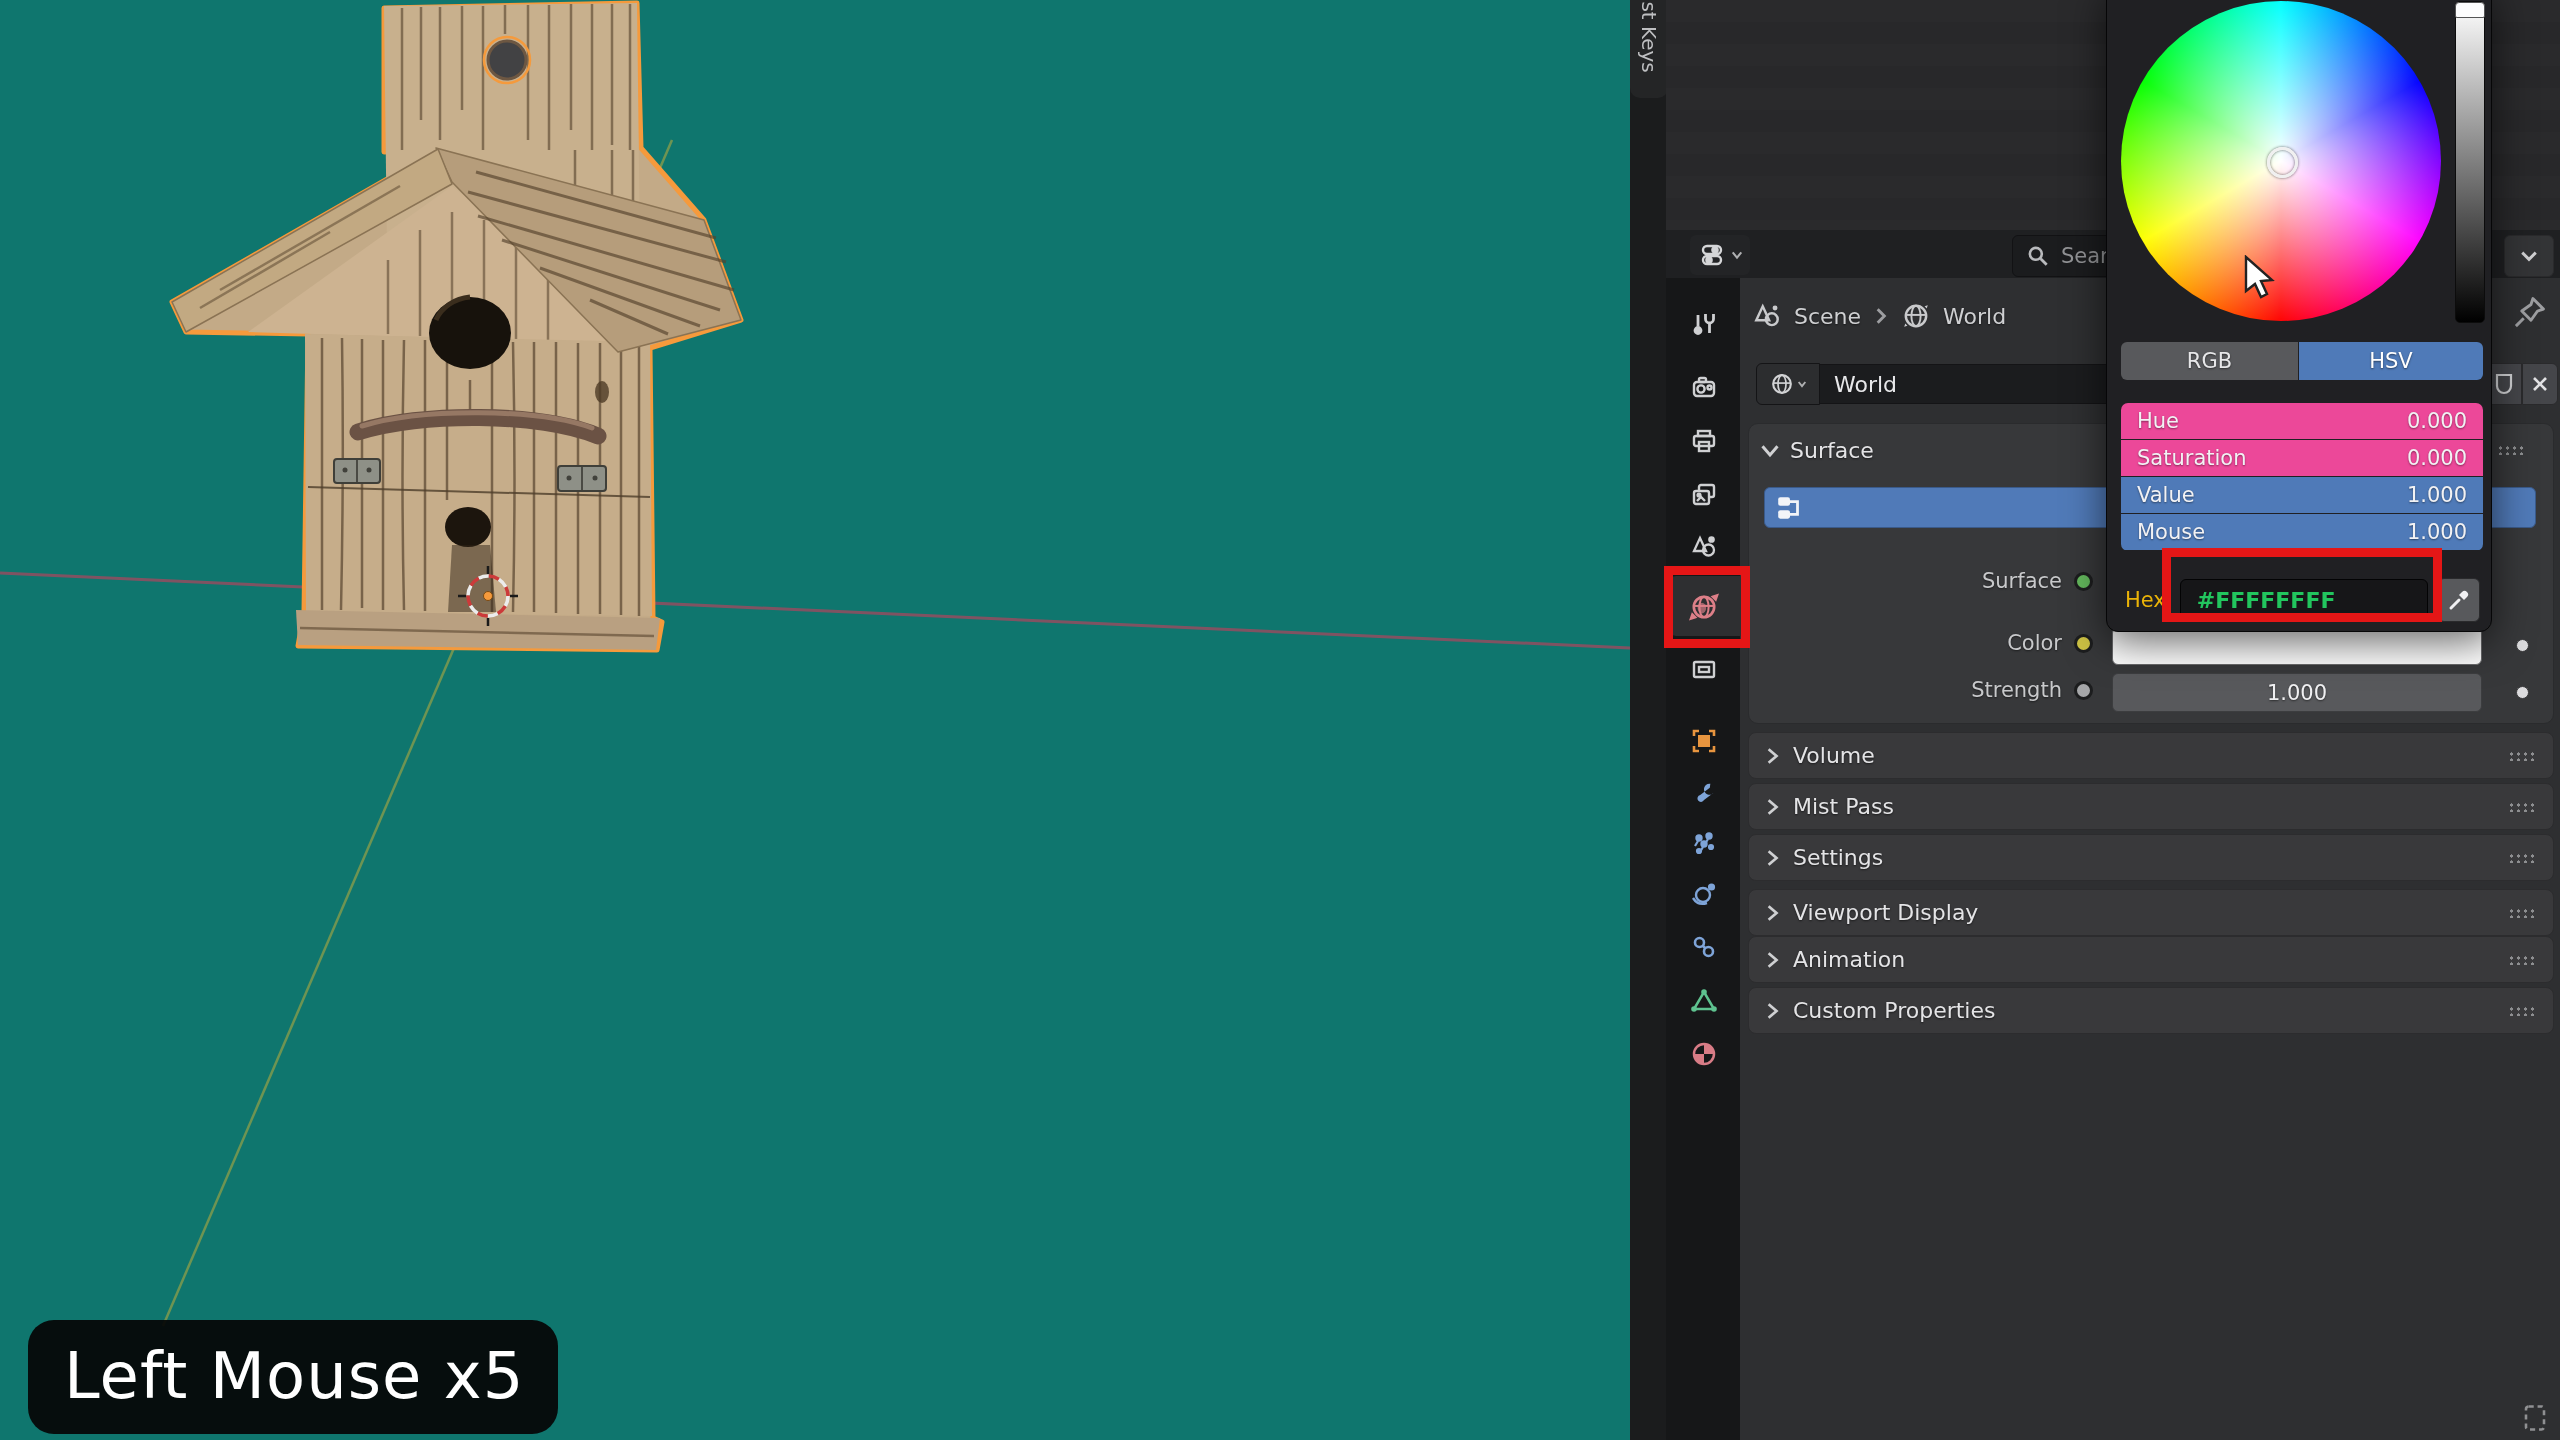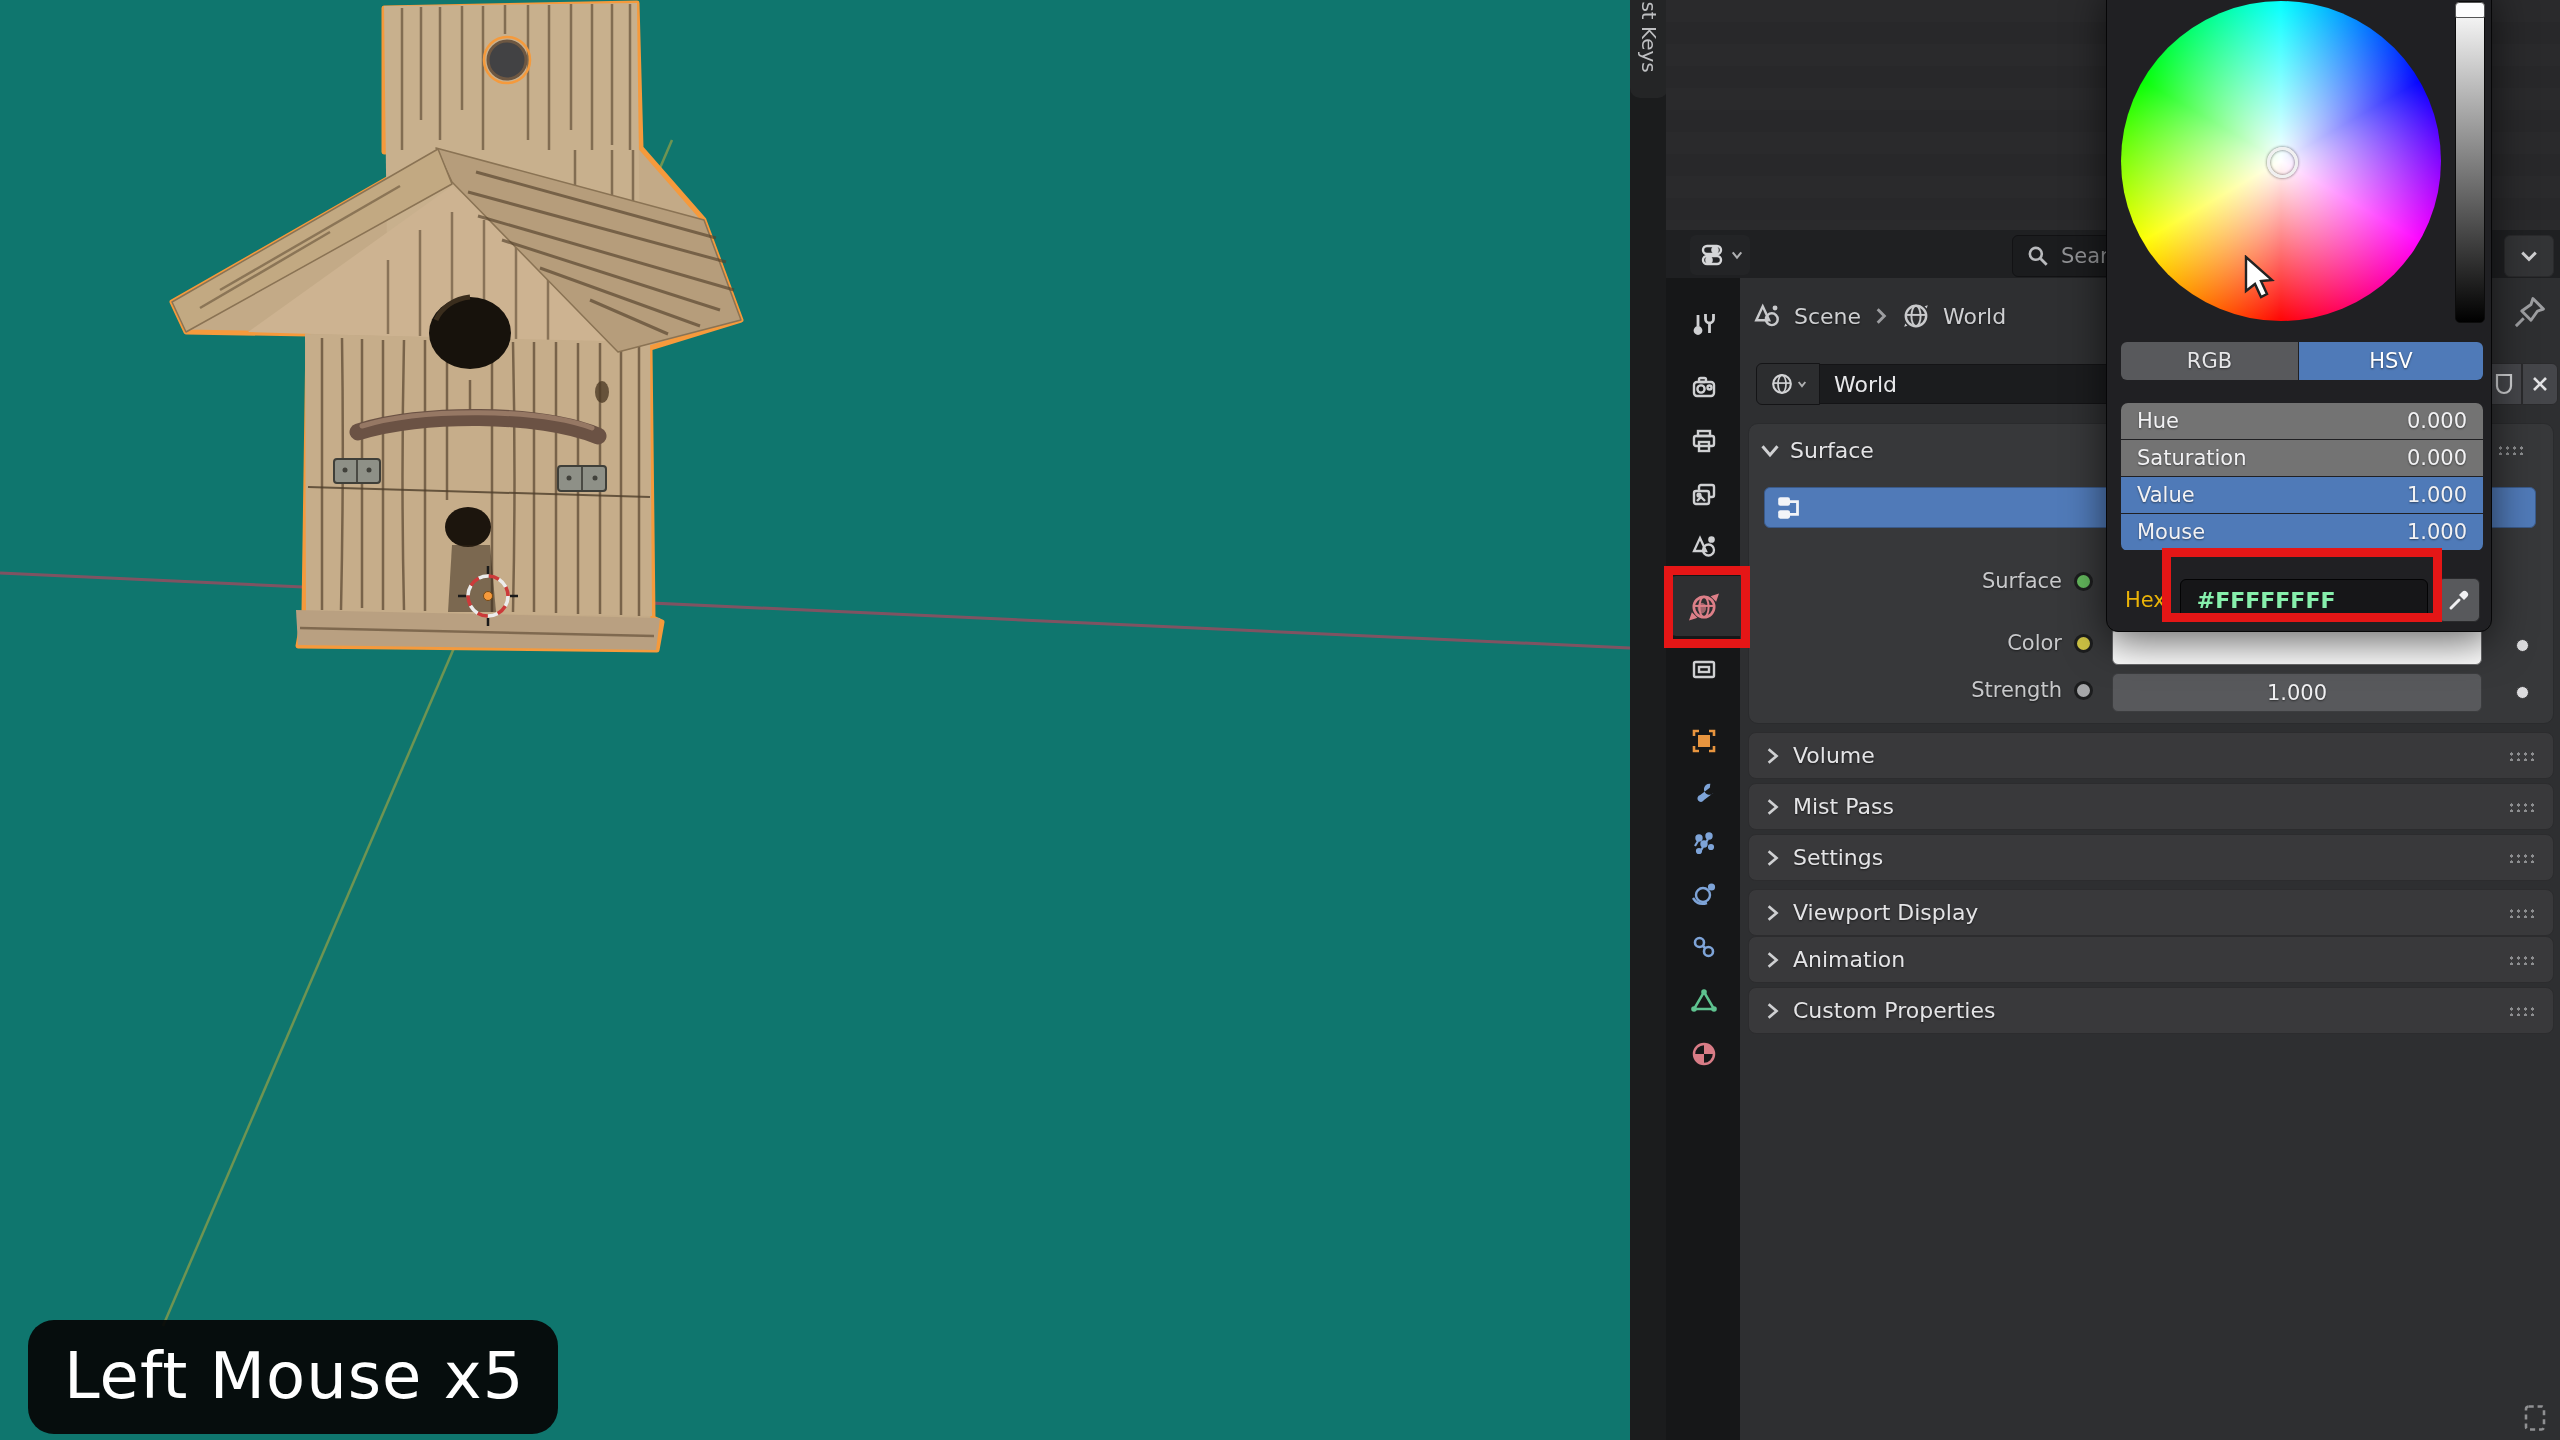--- a/index.html
+++ b/index.html
@@ -35,21 +35,21 @@
   .wheel-cursor{left:160px;top:162px;width:25px;height:25px;border-radius:50%;
     border:3px solid #f0f0f0;box-shadow:0 0 3px rgba(0,0,0,.6) inset,0 0 3px rgba(0,0,0,.6);}
   .vslider{left:348px;top:16px;width:28px;height:320px;border-radius:5px;border:1px solid #0c0c0c;
     background:linear-gradient(#ffffff,#000000);}
   .vhandle{left:-1px;top:0;width:28px;height:14px;background:#fdfdfd;border:1px solid #555;border-radius:4px 4px 2px 2px;}
   .mode-tab{top:357px;height:38px;display:flex;align-items:center;justify-content:center;
     font-size:21px;text-shadow:0 1px 2px rgba(0,0,0,.5);}
   .cp-rows{left:14px;top:418px;width:362px;border-radius:7px;overflow:hidden;}
   .cp-row{height:36px;display:flex;align-items:center;justify-content:space-between;
     padding:0 16px;font-size:21px;color:#f2f2f4;text-shadow:0 1px 2px rgba(0,0,0,.45);margin-bottom:1px;}
-  .cp-gray{background:#737373;}
+  .cp-gray{background:#ec4899;}
   .cp-blue{background:#4f7ab8;}
   
   .redbox{border:9px solid #e51616;box-sizing:border-box;background:transparent;}
   .screencast{left:28px;top:1320px;width:530px;height:114px;background:rgba(5,5,5,.93);border-radius:26px;
     color:#ffffff;font-size:64px;line-height:112px;padding-left:36px;box-sizing:border-box;letter-spacing:1px;}
   .lastkeys{left:1630px;top:0;width:38px;height:98px;background:#242526;border-radius:0 0 10px 10px;overflow:hidden;}
   .lastkeys span{writing-mode:vertical-rl;font-size:20px;color:#bebfc1;display:block;margin:-22px auto 0 auto;line-height:38px;}
 </style>
 </head>
 <body>
@@ -508,21 +508,21 @@
       </div>
       <div class="cp-row cp-blue">
         <span>Mouse</span>
         <span>1.000</span>
       </div>
     </div>
 
     <div class="abs flexc" style="left:0;top:592px;width:384px;height:46px;">
       <span style="margin-left:18px;font-size:21px;color:#eab308;">Hex</span>
       <div class="flexc" style="margin-left:14px;width:248px;height:42px;background:#161618;border:1px solid #030304;border-radius:6px;padding-left:16px;box-sizing:border-box;">
-        <span style="font-size:22px;color:#86efac;font-weight:bold;">#FFFFFFFF</span>
+        <span style="font-size:22px;color:#22c55e;font-weight:bold;">#FFFFFFFF</span>
       </div>
       <div class="btn" style="margin-left:10px;width:40px;height:42px;background:#58595c;">
         <svg width="24" height="24" viewBox="0 0 24 24">
           <line x1="4" y1="20" x2="12" y2="12" stroke="#f0f0f2" stroke-width="3" stroke-linecap="round"></line>
           <path d="M12 7 l5 5 3 -3 a3.5 3.5 0 0 0 -5 -5 Z" fill="#f0f0f2"></path>
         </svg>
       </div>
     </div>
   </div>
 

